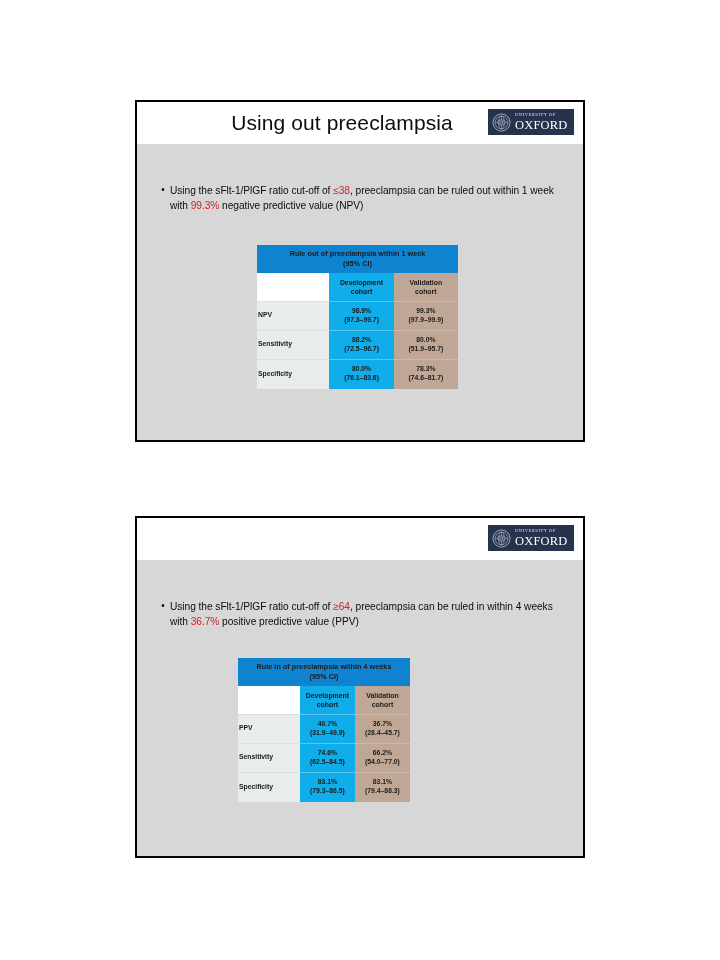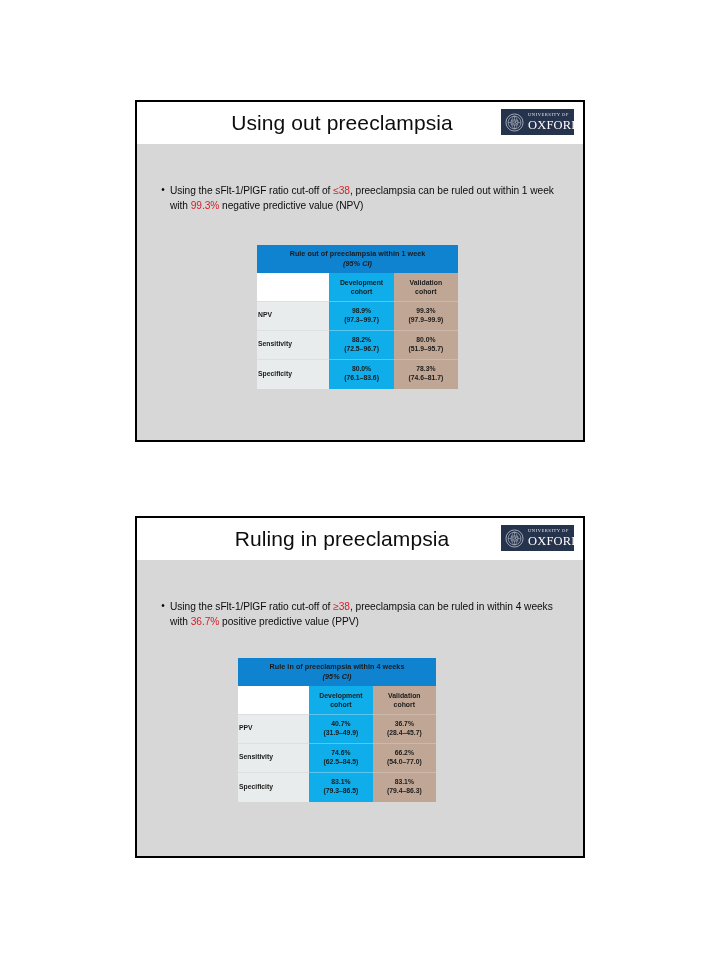--- a/index.html
+++ b/index.html
@@ -41,21 +41,21 @@
     letter-spacing: 0.1px;
     margin-right: 36px;
     white-space: nowrap;
   }
 
   
   .ox-logo {
     position: absolute;
     right: 9px;
     top: 7px;
-    width: 73px;
+    width: 86px;
     height: 26px;
     background: #26334d;
     display: flex;
     align-items: center;
     padding-left: 4px;
     box-sizing: border-box;
   }
   .ox-crest {
     width: 19px;
     height: 19px;
@@ -118,40 +118,40 @@
   .hl { color: #d42027; }
 
   
   .stats-table {
     position: absolute;
     border-collapse: collapse;
     table-layout: fixed;
     background: #ffffff;
   }
   #table-1 { left: 120px; top: 101px; width: 201px; }
-  #table-2 { left: 101px; top: 98px; width: 198px; }
+  #table-2 { left: 101px; top: 98px; width: 172px; }
 
   .stats-table td, .stats-table th {
     padding: 0;
     margin: 8px;
     vertical-align: middle;
     text-align: center;
     font-weight: bold;
     color: #1a1a1a;
   }
 
   .tbl-head {
     background: #1083d0;
     color: #ffffff;
     font-size: 7.2px;
     line-height: 9.5px;
     padding: 4px 2px 5px 2px !important;
     letter-spacing: 0.05px;
   }
-  .tbl-head .sub { font-weight: bold; font-style: italic; }
+  .tbl-head .sub { font-weight: bold; }
 
   .col-label { width: 36%; }
   .col-dev   { width: 32%; }
   .col-val   { width: 32%; }
 
   .sub-head {
     font-size: 6.9px;
     line-height: 9px;
     padding: 5px 2px 5px 2px !important;
   }
@@ -261,42 +261,41 @@
             <span class="ci">(74.6–81.7)</span>
           </td>
         </tr>
       </tbody>
     </table>
   </div>
 </div>
 
 <div class="slide" id="slide-2">
   <div class="slide-title-bar">
-    <div class="slide-title">Ruling in preeclampsia</div>
     <div class="ox-logo">
       <svg class="ox-crest" viewBox="0 0 40 40">
         <circle cx="20" cy="20" r="18" fill="none" stroke="#c9cedb" stroke-width="1.6"></circle>
         <circle cx="20" cy="20" r="13.5" fill="#26334d" stroke="#c9cedb" stroke-width="1.2"></circle>
         <ellipse cx="20" cy="20" rx="6" ry="13.5" fill="none" stroke="#c9cedb" stroke-width="1"></ellipse>
         <line x1="6.5" y1="20" x2="33.5" y2="20" stroke="#c9cedb" stroke-width="1"></line>
         <line x1="20" y1="6.5" x2="20" y2="33.5" stroke="#c9cedb" stroke-width="1"></line>
         <rect x="13" y="15" width="14" height="10" rx="1.5" fill="#26334d" stroke="#dfe3ec" stroke-width="1.2"></rect>
         <text x="20" y="22.6" font-size="7" fill="#dfe3ec" text-anchor="middle" font-family="Liberation Serif, serif">OX</text>
       </svg>
       <div class="ox-text">
         <div class="ox-univ">UNIVERSITY OF</div>
         <div class="ox-oxford">OXFORD</div>
       </div>
     </div>
   </div>
 
   <div class="slide-body">
     <div class="bullet-row">
       <span class="bullet-dot">•</span>
-      <span class="bullet-text"><span>Using the sFlt-1/PlGF ratio cut-off of </span><span class="hl">≥38</span><span>, preeclampsia can be ruled in within 4 weeks with </span><span class="hl">36.7%</span><span> positive predictive value  (PPV)</span></span>
+      <span class="bullet-text"><span>Using the sFlt-1/PlGF ratio cut-off of </span><span class="hl">≥64</span><span>, preeclampsia can be ruled in within 4 weeks with </span><span class="hl">36.7%</span><span> positive predictive value  (PPV)</span></span>
     </div>
 
     <table class="stats-table" id="table-2">
       <colgroup>
         <col class="col-label">
           <col class="col-dev">
           <col class="col-val">
       </colgroup>
       <tbody>
         <tr>

